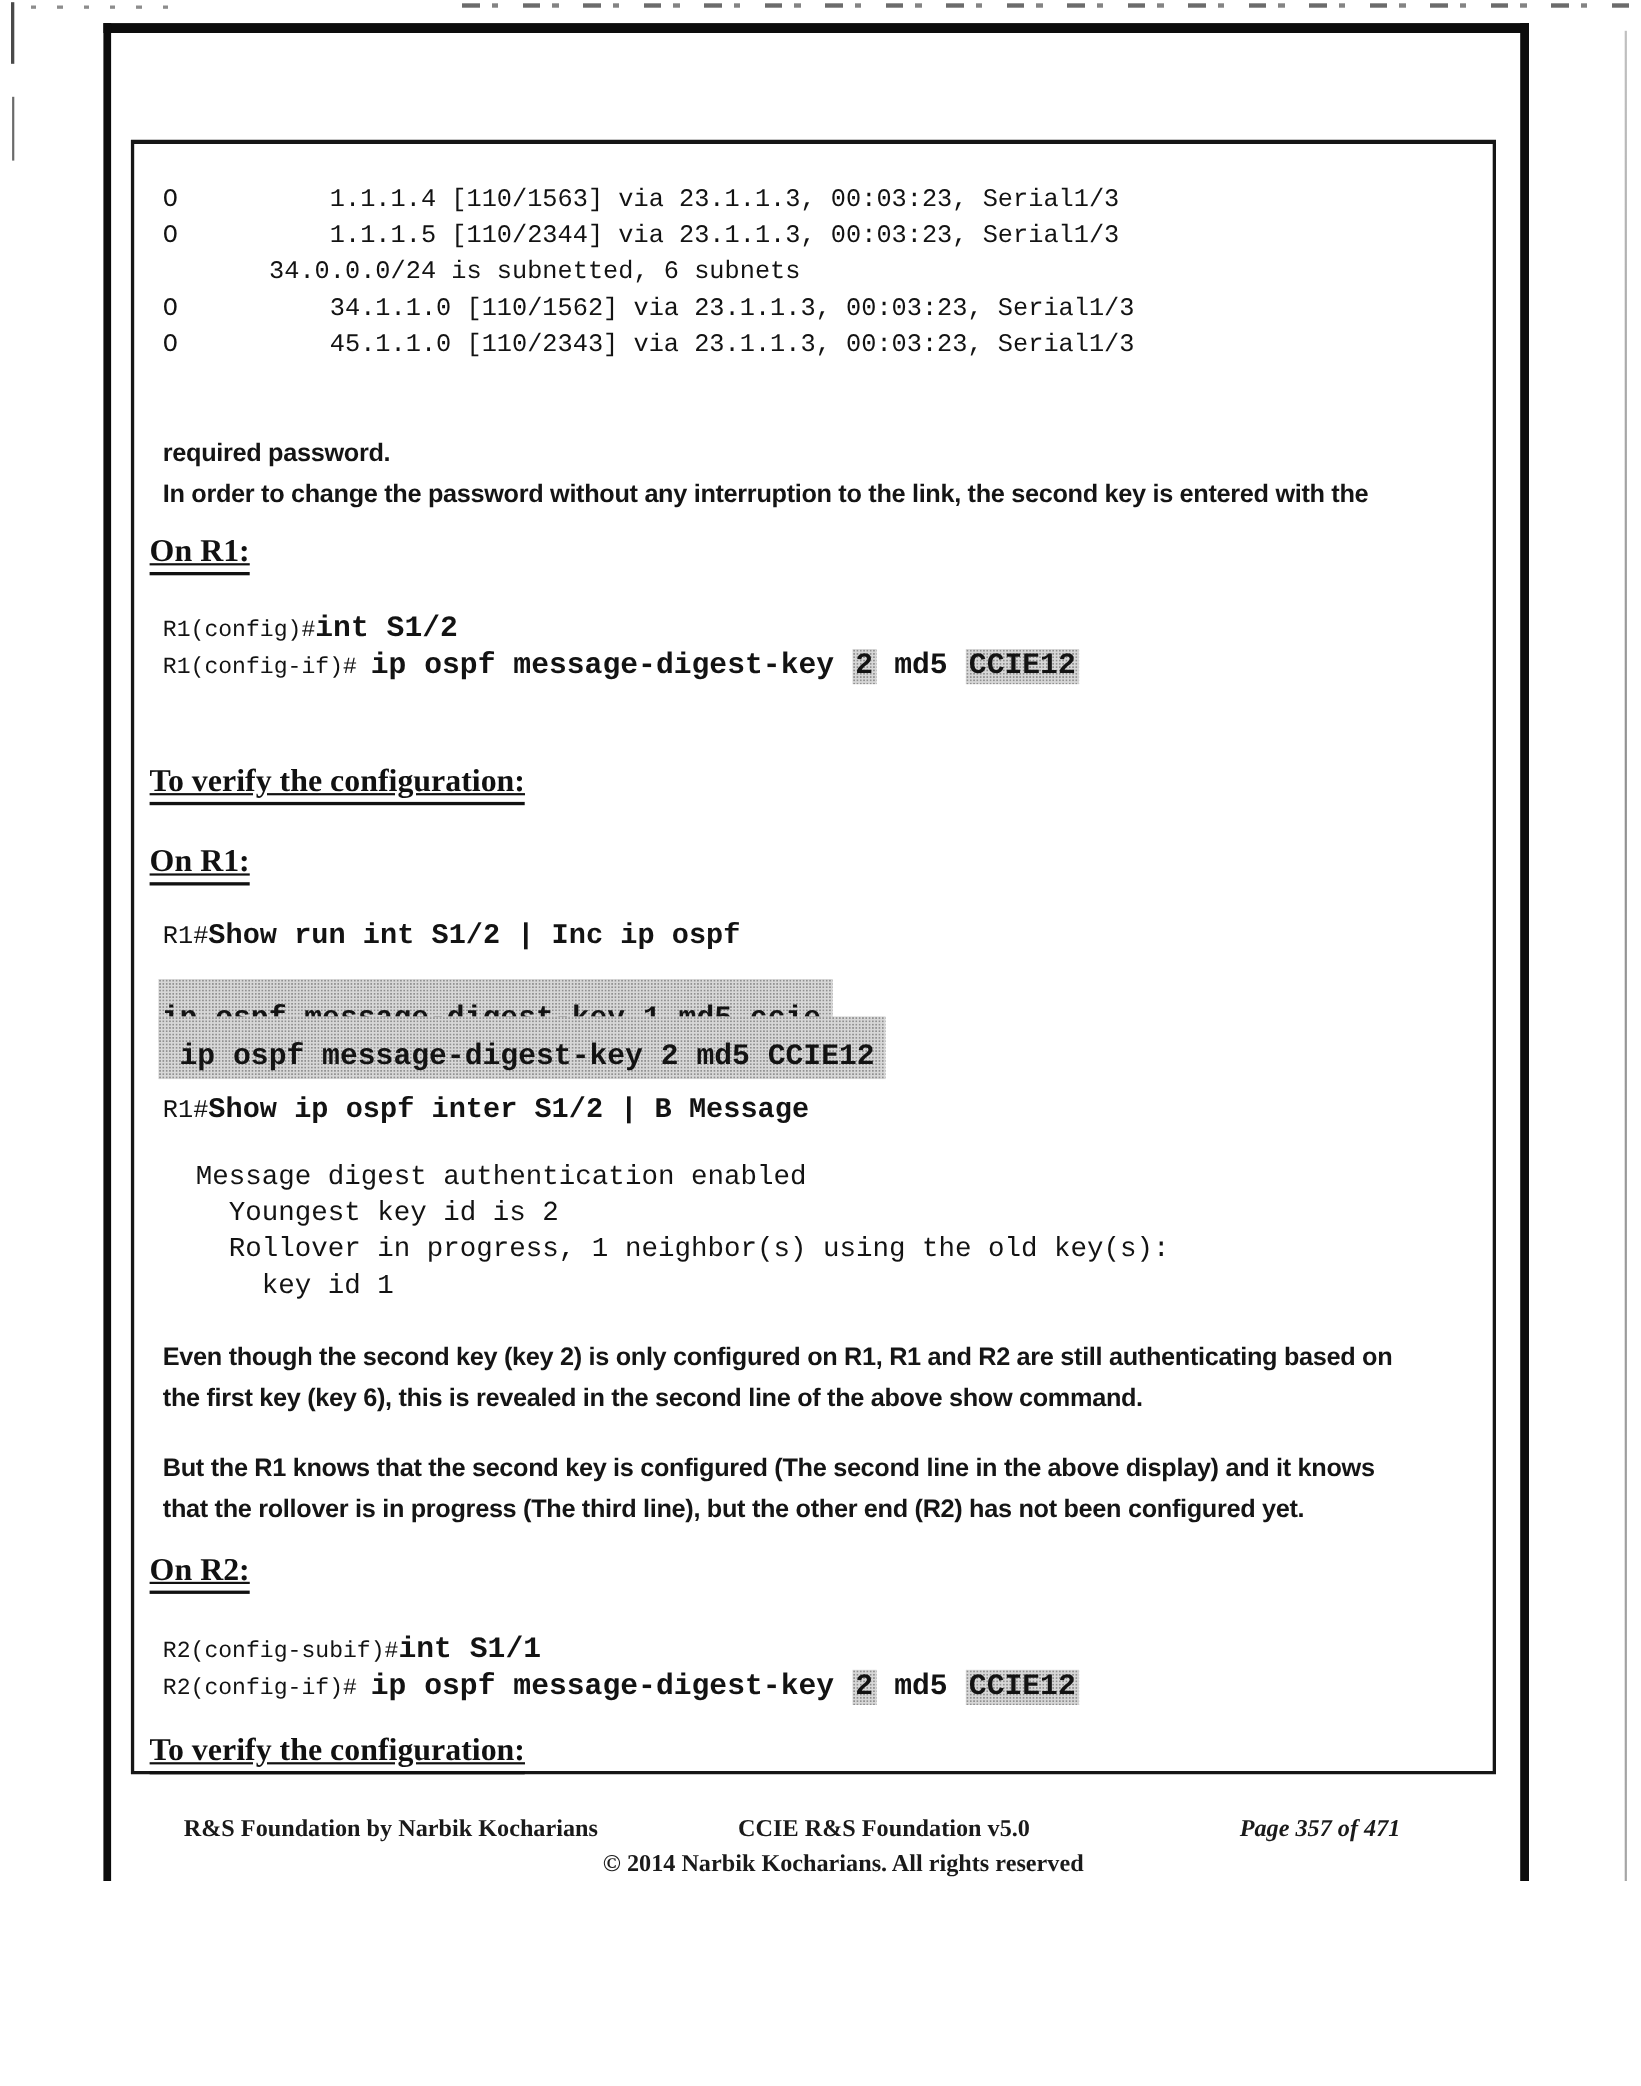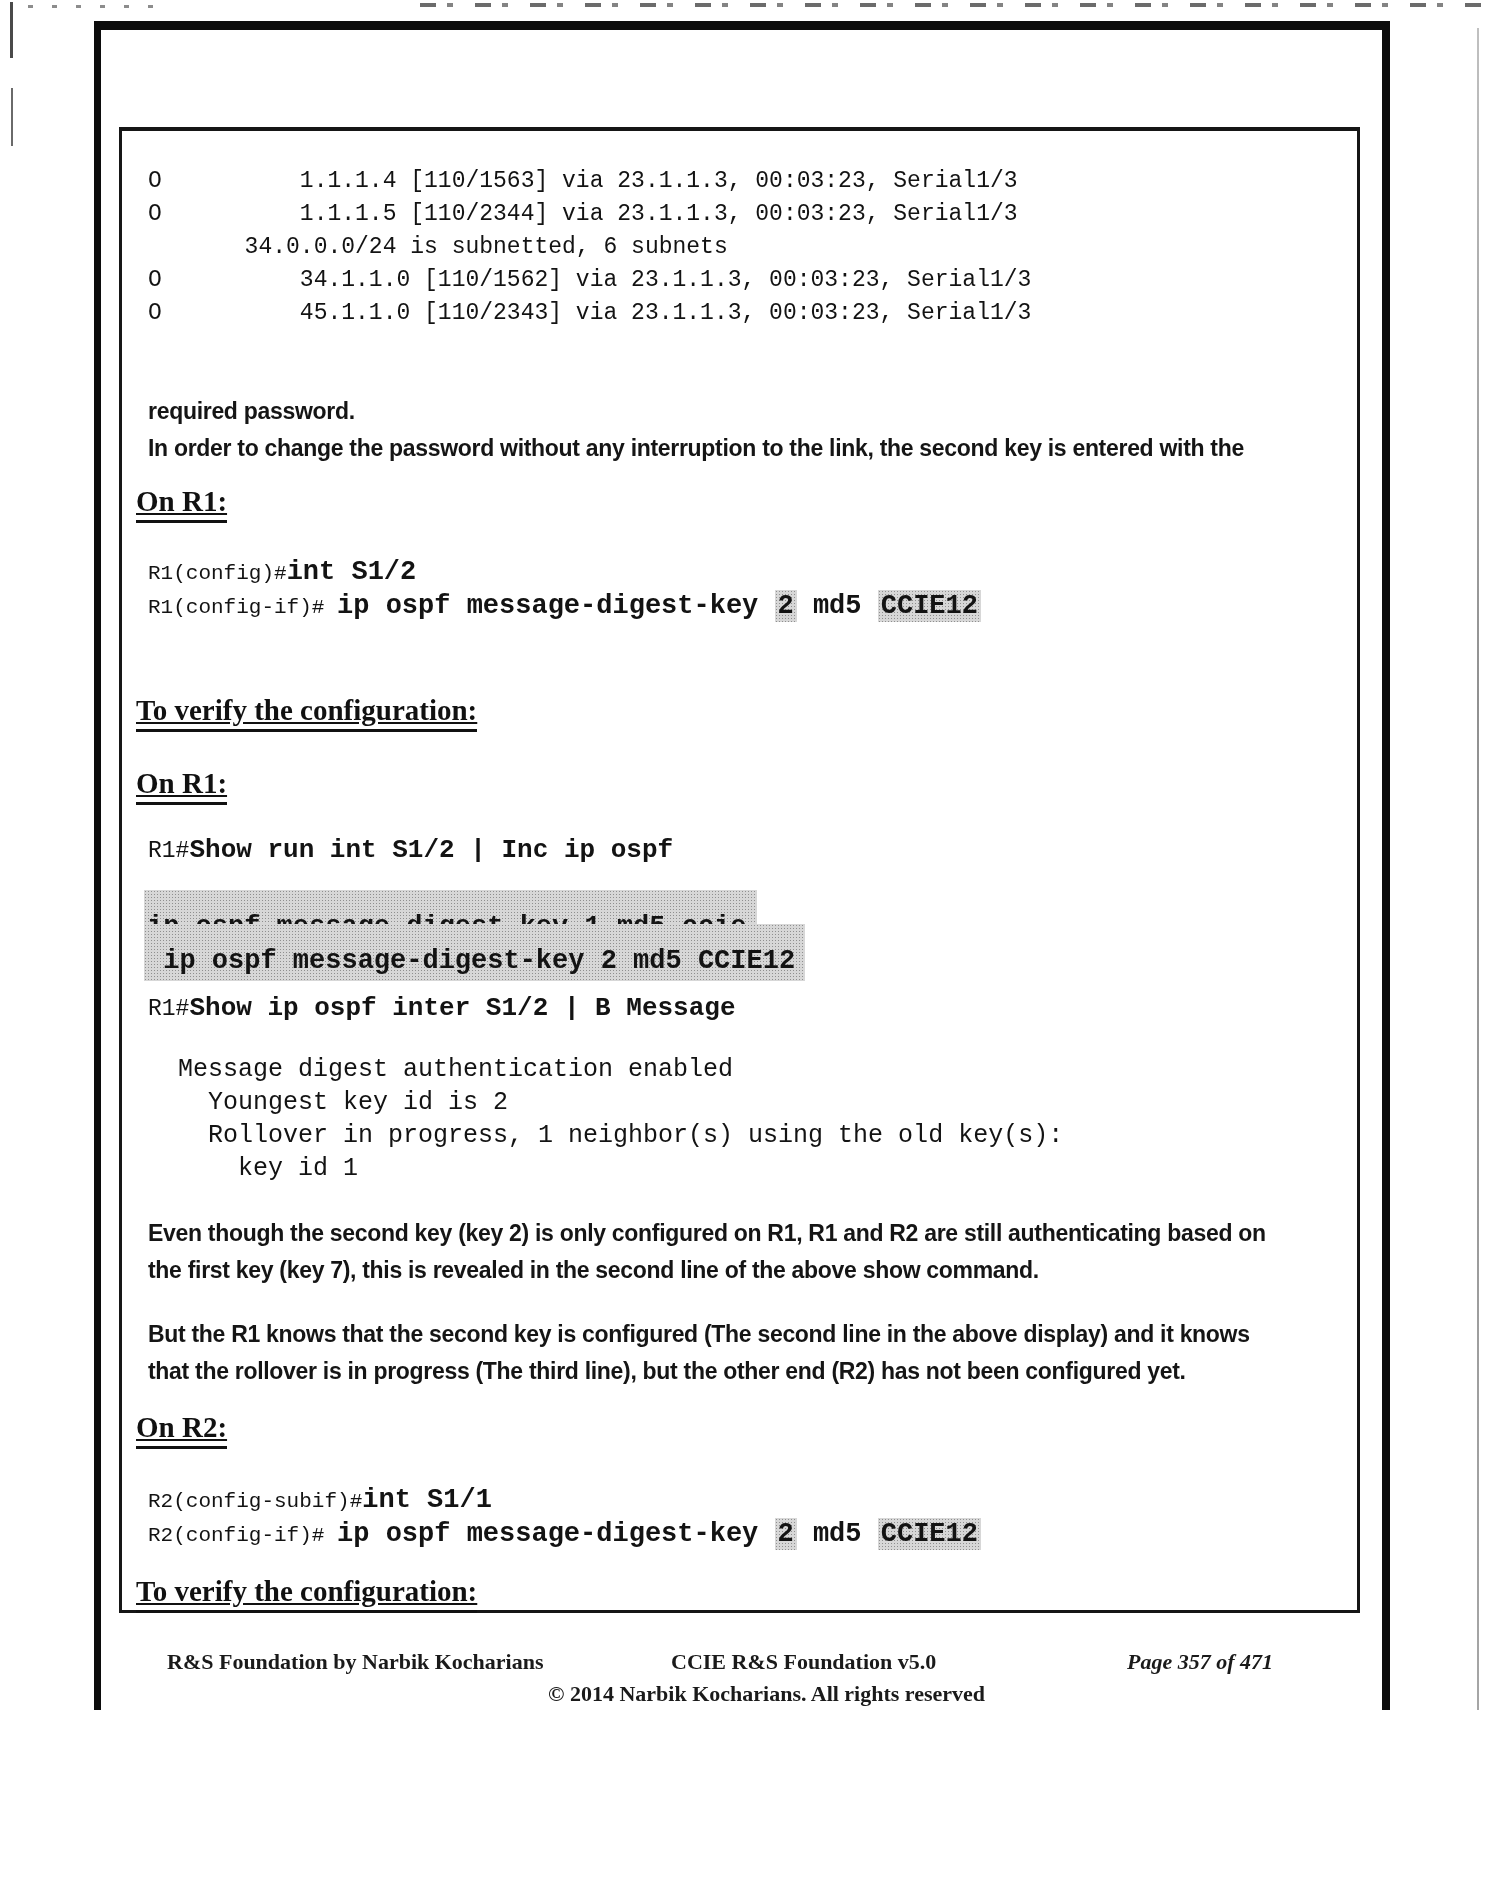--- a/index.html
+++ b/index.html
@@ -167,21 +167,21 @@
 
     <div class="mono out" style="top:922px">
       <div>  Message digest authentication enabled</div>
       <div>    Youngest key id is 2</div>
       <div>    Rollover in progress, 1 neighbor(s) using the old key(s):</div>
       <div>      key id 1</div>
     </div>
 
     <div class="para" style="top:1084px">
       <div>Even though the second key (key 2) is only configured on R1, R1 and R2 are still authenticating based on</div>
-      <div>the first key (key 7), this is revealed in the second line of the above show command.</div>
+      <div>the first key (key 6), this is revealed in the second line of the above show command.</div>
     </div>
 
     <div class="para" style="top:1185px">
       <div>But the R1 knows that the second key is configured (The second line in the above display) and it knows</div>
       <div>that the rollover is in progress (The third line), but the other end (R2) has not been configured yet.</div>
     </div>
 
     <h2 class="head" style="top:1280px"><span>On R2:</span></h2>
 
     <div class="mono cmd" style="top:1352px">

